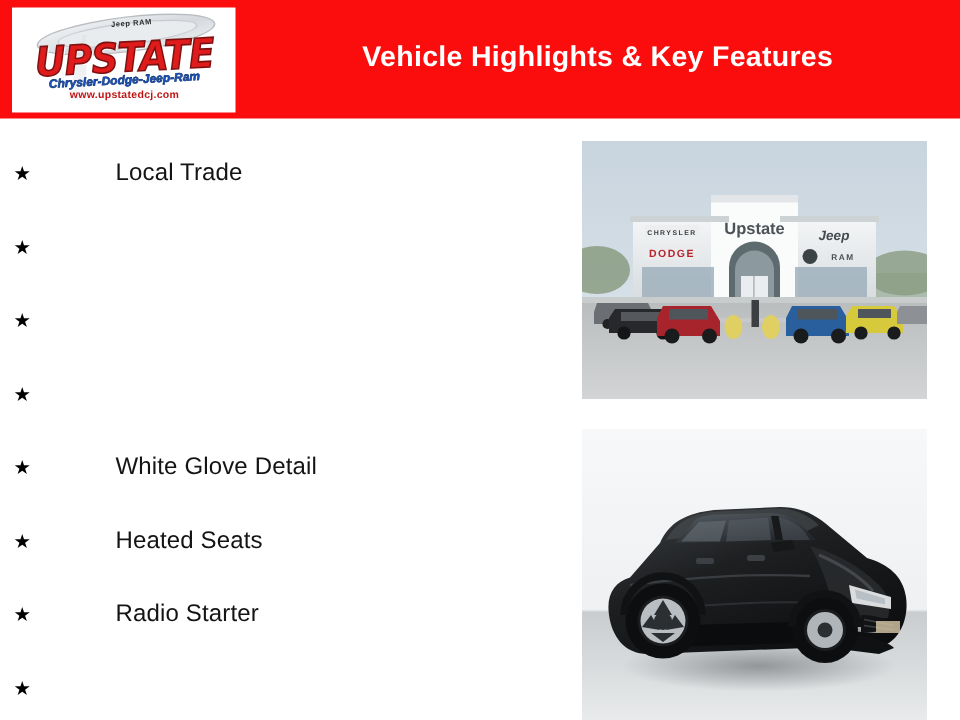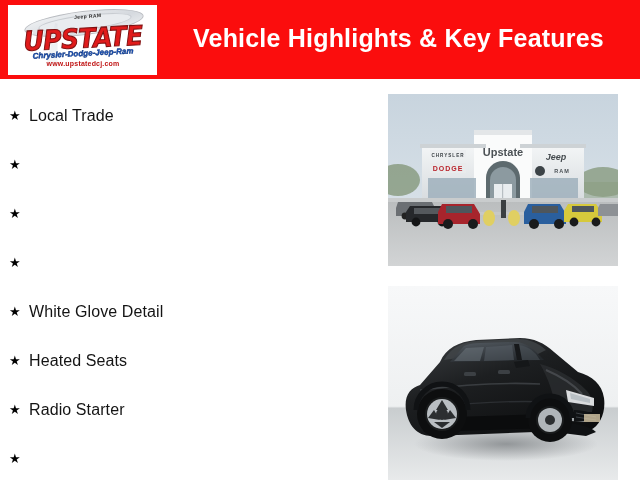--- a/index.html
+++ b/index.html
@@ -136,21 +136,21 @@
   .header-title {
     position: absolute;
     left: 157px;
     top: 0;
     width: 483px;
     height: 79px;
     display: flex;
     align-items: center;
     justify-content: center;
     color: #ffffff;
-    font-size: 25px;
+    font-size: 19px;
     font-weight: bold;
     letter-spacing: .2px;
     padding-bottom: 2px;
     box-sizing: border-box;
   }
 
   
   .content {
     position: absolute;
     left: 0;
@@ -176,20 +176,21 @@
     width: 20px;
     font-size: 13px;
     color: #000000;
     line-height: 1;
     flex: 0 0 auto;
   }
   .feature-label {
     font-size: 16px;
     color: #141414;
     letter-spacing: .1px;
+    margin-left: 48px;
   }
 
   
   .photo {
     position: absolute;
     left: 388px;
     width: 230px;
     overflow: hidden;
     background: #ffffff;
   }

